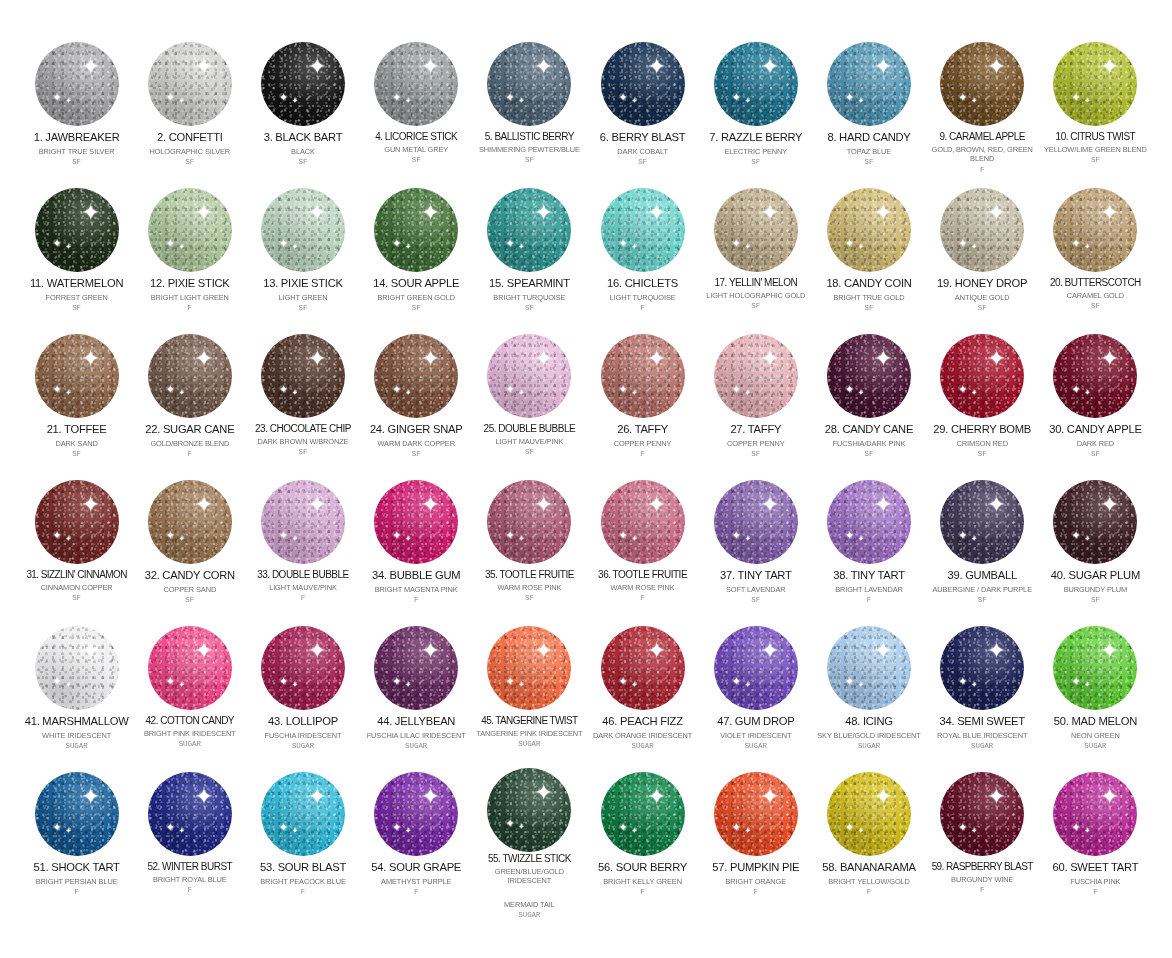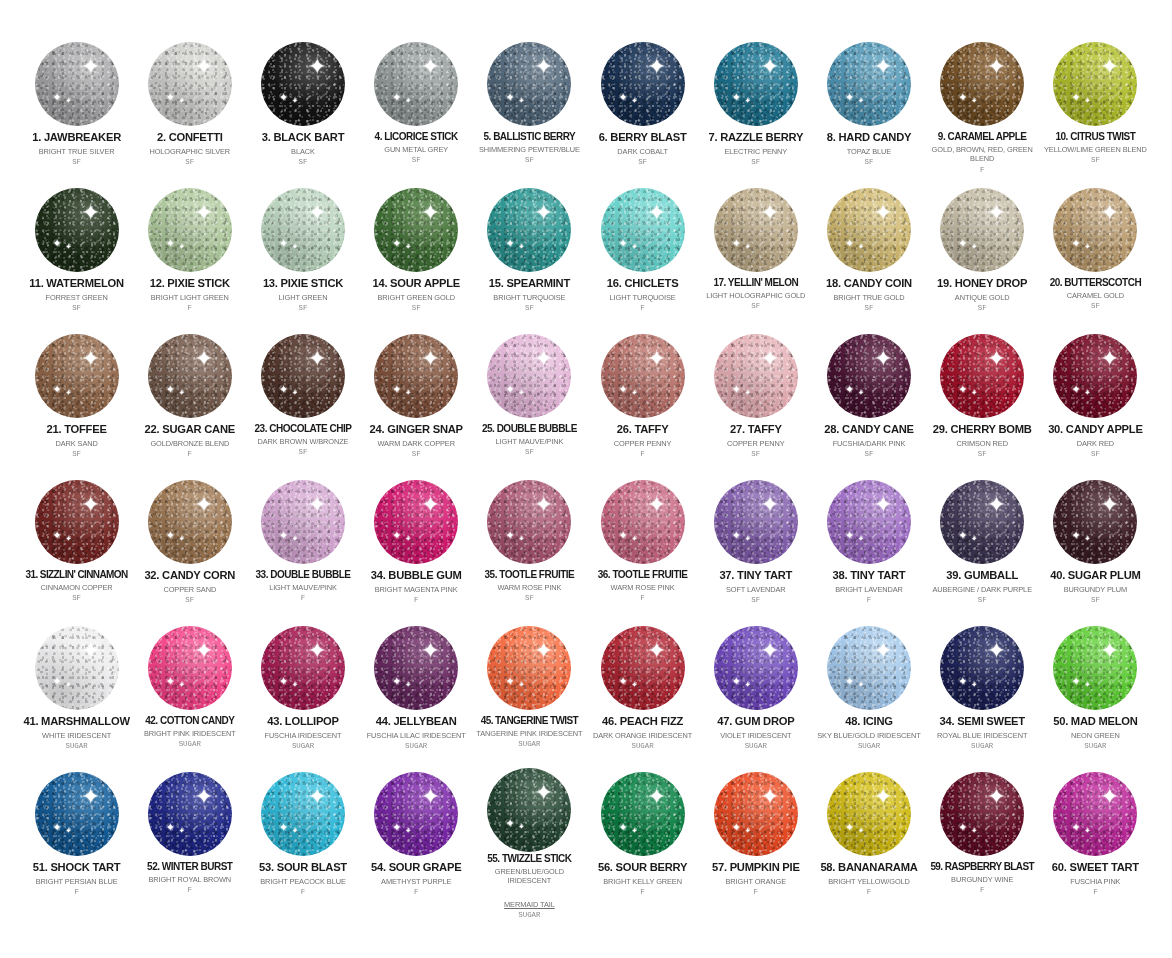--- a/index.html
+++ b/index.html
@@ -88,21 +88,21 @@
     line-height: 1;
     text-shadow: 0 0 2px rgba(255,255,255,0.85);
     pointer-events: none;
     font-family: "DejaVu Sans", sans-serif;
   }
   .star-big { font-size: 22px; top: 14px; left: 47px; }
   .star-sm  { font-size: 11px; top: 50px; left: 18px; }
   .star-xs  { font-size: 7px;  top: 56px; left: 31px; }
 
   .name {
-    font-weight: bold;
+    font-weight: normal;
     font-size: 11.2px;
     color: #1a1a1a;
     letter-spacing: -0.25px;
     line-height: 1.12;
     margin-top: 1px;
     white-space: nowrap;
   }
   .name.shrink { font-size: 10px; letter-spacing: -0.5px; }
   .name.shrink2 { font-size: 10px; letter-spacing: -0.6px; }
   .desc {
@@ -844,21 +844,21 @@
         <div class="disc-wrap">
           <div class="disc" style="background: radial-gradient(circle at 60% 32%, rgb(42, 51, 153), rgb(29, 37, 131) 72%);">
             <div class="tex"></div>
             <div class="sheen"></div>
             <span class="star-big">✦</span>
             <span class="star-sm">✦</span>
             <span class="star-xs">✦</span>
           </div>
         </div>
         <div class="name shrink">52. WINTER BURST</div>
-        <div class="desc">BRIGHT ROYAL BROWN</div>
+        <div class="desc">BRIGHT ROYAL BLUE</div>
         <div class="finish">F</div>
       </div>
       <div class="swatch-cell">
         <div class="disc-wrap">
           <div class="disc" style="background: radial-gradient(circle at 60% 32%, rgb(67, 198, 226), rgb(39, 180, 212) 72%);">
             <div class="tex"></div>
             <div class="sheen"></div>
             <span class="star-big">✦</span>
             <span class="star-sm">✦</span>
             <span class="star-xs">✦</span>
@@ -887,21 +887,21 @@
           <div class="disc" style="background: radial-gradient(circle at 60% 32%, rgb(51, 87, 63), rgb(34, 65, 47) 72%);">
             <div class="tex"></div>
             <div class="sheen"></div>
             <span class="star-big">✦</span>
             <span class="star-sm">✦</span>
             <span class="star-xs">✦</span>
           </div>
         </div>
         <div class="name shrink">55. TWIZZLE STICK</div>
         <div class="desc">GREEN/BLUE/GOLD IRIDESCENT</div>
-        <div class="desc" style="margin-top: 14px; text-decoration: underline;">MERMAID TAIL</div>
+        <div class="desc" style="margin-top: 14px;">MERMAID TAIL</div>
         <div class="finish">SUGAR</div>
       </div>
       <div class="swatch-cell">
         <div class="disc-wrap">
           <div class="disc" style="background: radial-gradient(circle at 60% 32%, rgb(18, 143, 81), rgb(12, 122, 64) 72%);">
             <div class="tex"></div>
             <div class="sheen"></div>
             <span class="star-big">✦</span>
             <span class="star-sm">✦</span>
             <span class="star-xs">✦</span>

